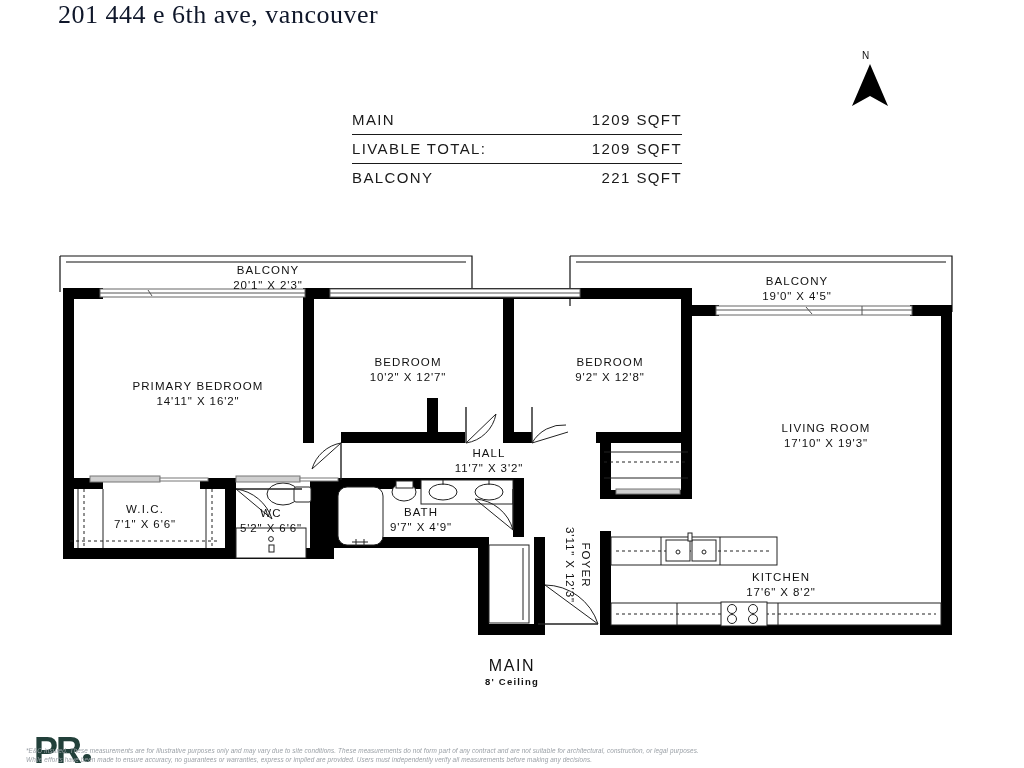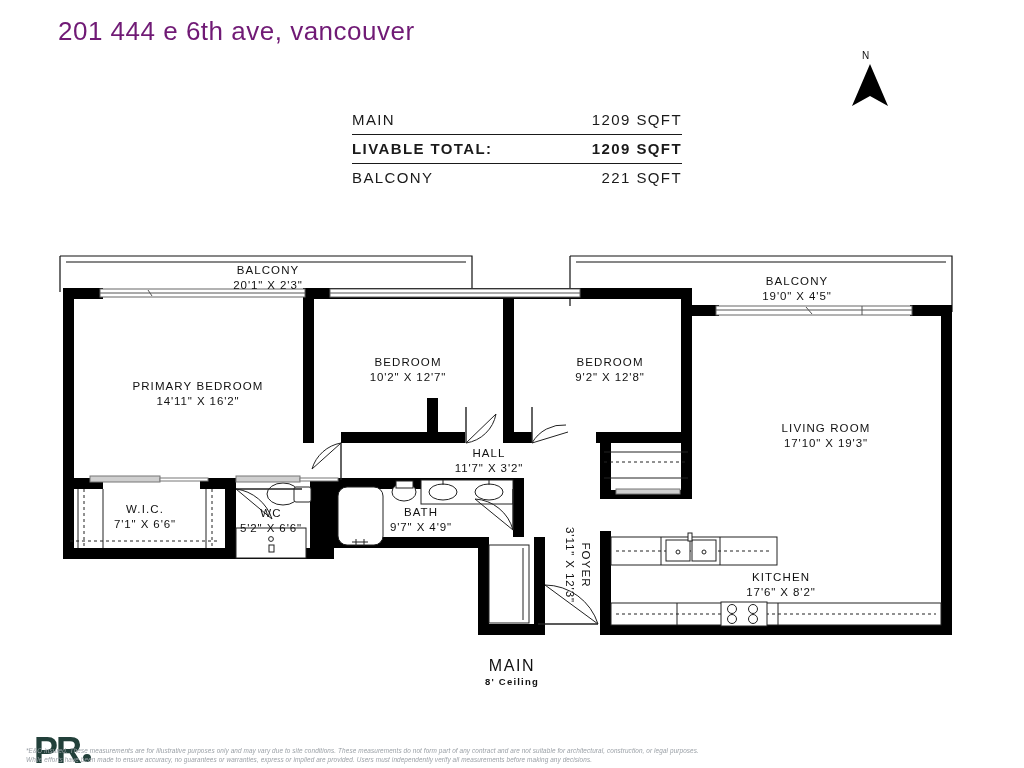--- a/index.html
+++ b/index.html
@@ -14,26 +14,27 @@
     position: relative;
     font-family: "Liberation Sans", sans-serif;
     color: #1a1a1a;
     overflow: hidden;
   }
 
   
   #page-title {
     position: absolute;
     left: 58px;
-    top: 16px;
+    top: 0;
     font-size: 26px;
     letter-spacing: 0.5px;
     font-weight: 400;
-    color: #701a75;
+    color: #0f172a;
     white-space: nowrap;
+    font-family: Liberation Serif, serif;
   }
 
   
   #compass {
     position: absolute;
     left: 840px;
     top: 50px;
     width: 60px;
     height: 62px;
   }
@@ -59,21 +60,21 @@
     justify-content: space-between;
     align-items: baseline;
     padding: 5px 0 6px 0;
     font-size: 15px;
     letter-spacing: 1.4px;
     color: #1a1a1a;
   }
   #area-table .row.total {
     border-top: 1.5px solid #1a1a1a;
     border-bottom: 1.5px solid #1a1a1a;
-    font-weight: bold;
+    font-weight: normal;
     gap: 24px;
   }
   #area-table .row .val { letter-spacing: 1.4px; }
 
   
   #floorplan {
     position: absolute;
     left: 0;
     top: 0;
     width: 1024px;

